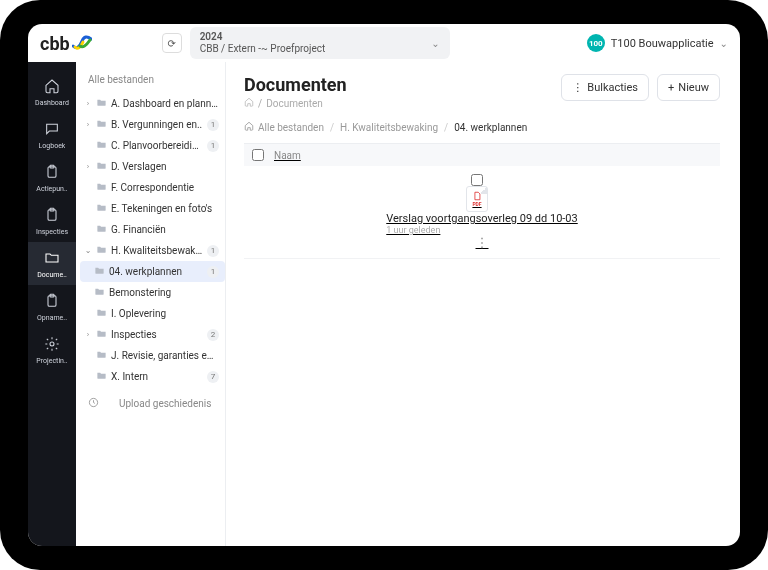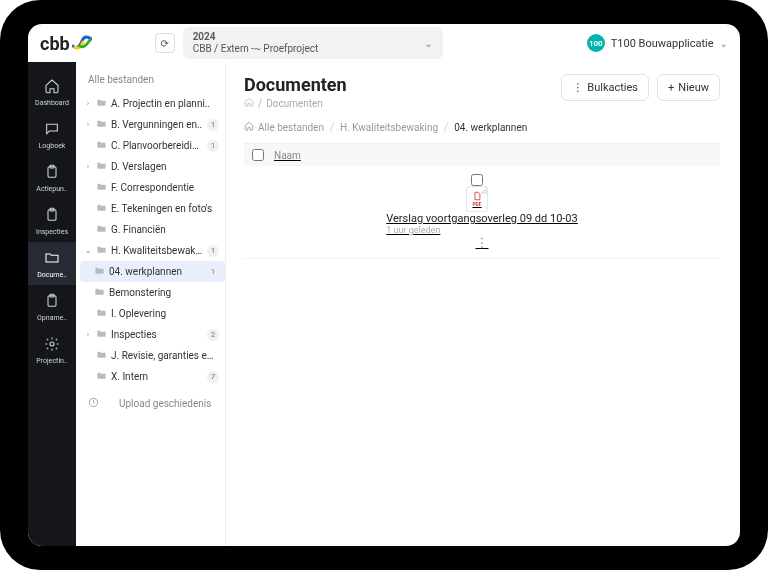--- a/index.html
+++ b/index.html
@@ -1,19 +1,19 @@
 <!DOCTYPE html>
 <html><head>
 <meta charset="utf-8">
 <style>
   * { box-sizing: border-box; margin: 0; padding: 0; }
   body { font-family: -apple-system, BlinkMacSystemFont, "Segoe UI", Roboto, sans-serif; background:#fff; }
   .tablet-frame { width:768px; height:570px; background:#000; border-radius:40px; padding:24px 28px; position:relative; }
   .screen { width:100%; height:100%; background:#fff; border-radius:14px; overflow:hidden; display:flex; flex-direction:column; }
-  .topbar { height:38px; display:flex; align-items:center; padding:0 12px; gap:3px; justify-content:space-between; }
+  .topbar { height:38px; display:flex; align-items:center; padding:0 12px; gap:10px; justify-content:space-between; }
   .logo { display:flex; align-items:center; font-weight:700; font-size:18px; color:#222; }
   .logo-swoosh { display:inline-flex; margin-left:2px; }
   .topcenter { flex:1; display:flex; align-items:center; justify-content:flex-start; gap:8px; padding-left:60px; }
   .refresh-btn { width:20px; height:20px; border:1px solid #ddd; border-radius:4px; display:flex; align-items:center; justify-content:center; font-size:10px; color:#555; cursor:pointer; }
   .project-picker { background:#f1f2f4; border-radius:6px; padding:4px 10px; width:260px; display:flex; align-items:center; justify-content:space-between; cursor:pointer; }
   .project-picker .pp-text { font-size:10px; color:#555; line-height:1.2; }
   .project-picker .pp-y { font-weight:600; }
   .chev { font-size:10px; color:#888; }
   .user { display:flex; align-items:center; gap:6px; font-size:11px; color:#333; cursor:pointer; }
   .avatar { width:18px; height:18px; border-radius:50%; background:#00b5b0; color:#fff; font-size:8px; font-weight:700; display:flex; align-items:center; justify-content:center; }
@@ -149,21 +149,21 @@
         </div>
 
       <div class="tree">
         <div class="tree-title">Alle bestanden</div>
         <div id="tree-items">
             <div class="tree-row">
               <span class="arrow">›</span>
               <span class="fldr"><svg viewBox="0 0 24 24">
                   <path d="M3 6h6l2 2h10v10a1 1 0 0 1-1 1H4a1 1 0 0 1-1-1z"></path>
                 </svg></span>
-              <span class="lbl">A. Projectin en planni..</span>
+              <span class="lbl">A. Dashboard en planni..</span>
             </div>
             <div class="tree-row">
               <span class="arrow">›</span>
               <span class="fldr"><svg viewBox="0 0 24 24">
                   <path d="M3 6h6l2 2h10v10a1 1 0 0 1-1 1H4a1 1 0 0 1-1-1z"></path>
                 </svg></span>
               <span class="lbl">B. Vergunningen en..</span>
               <span class="badge">1</span>
             </div>
             <div class="tree-row">

